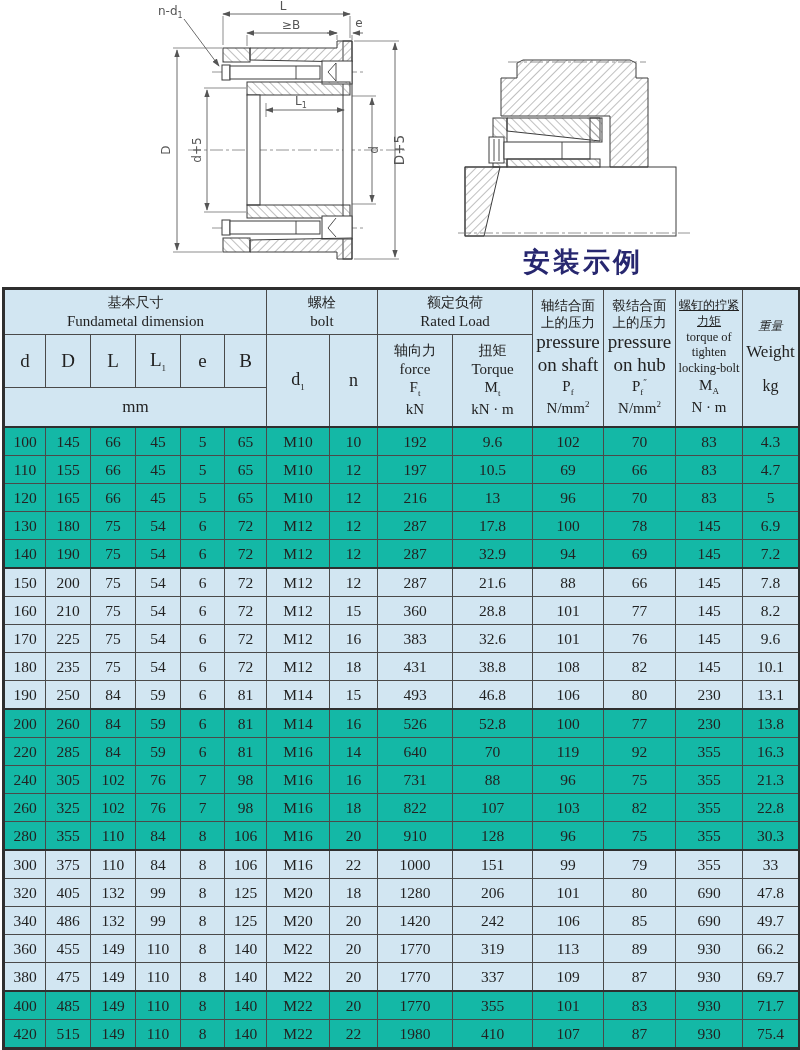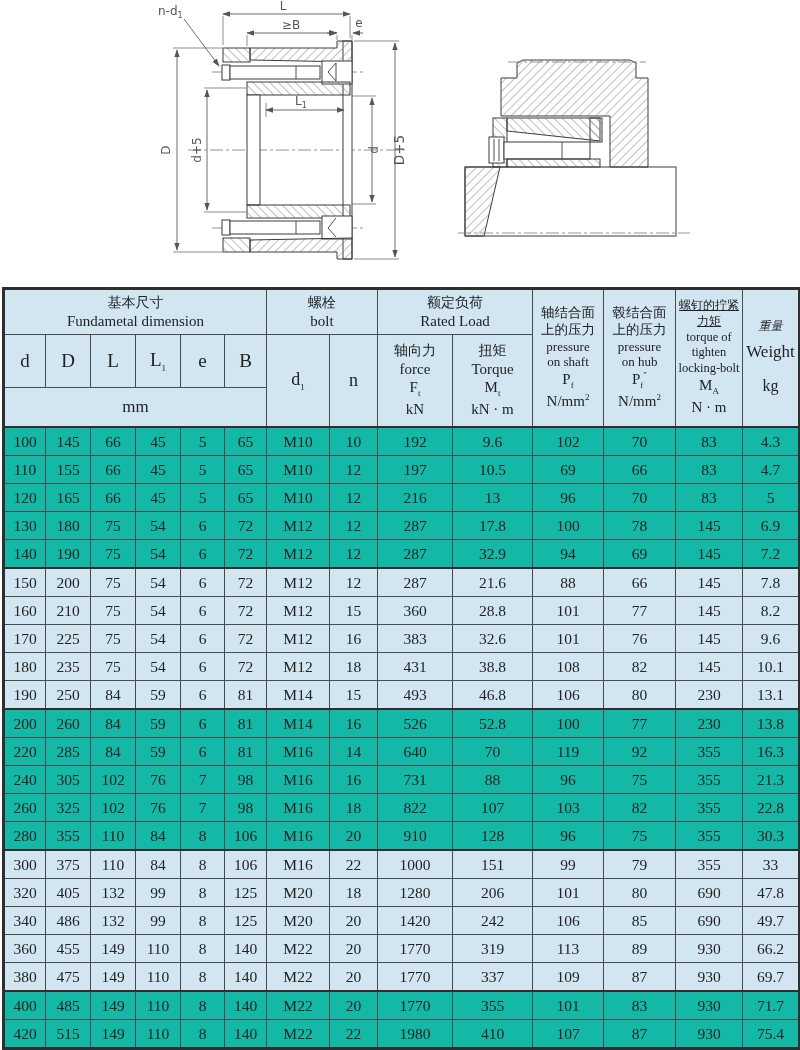--- a/index.html
+++ b/index.html
@@ -33,21 +33,21 @@
   .spec thead{border-bottom:2px solid #2f2f2f;}
   .zh{font-size:14px;line-height:1.25;}
   .en{font-size:15px;line-height:1.2;}
   .en-sm{font-size:12.5px;line-height:1.25;}
   .zh-sm{font-size:12px;line-height:1.3;text-decoration:underline;}
   .sym{font-size:15px;line-height:1.3;}
   .unit{font-size:15px;line-height:1.3;text-align:center;}
   .spec sub{font-size:9px;}
   .spec sup{font-size:9px;}
   .c-press .zh{font-size:13.5px;}
-  .c-press .en{font-size:13px;}
+  .c-press .en{font-size:19px;}
   .c-weight .zh{font-size:12px;margin-bottom:8px;font-style:italic;}
   .c-weight .en{font-size:17px;margin-bottom:14px;}
   .c-weight .unit{font-size:16px;}
   .c-force .zh{margin-bottom:1px;}
   .spec td{height:27px;font-size:15.5px;}
   .spec tbody tr.band-blue td{background:#d2e6f2;}
   .spec tbody tr.group-start td{border-top:2px solid #2f2f2f;}
   
   .spec td{text-align:center;}
 </style>
@@ -162,20 +162,21 @@
         <rect class="hb" x="140" y="103" width="12" height="24"></rect>
         <rect class="wp" x="39" y="122" width="15" height="26"></rect>
         <line class="tl" x1="44" y1="124" x2="44" y2="146"></line>
         <line class="tl" x1="49" y1="124" x2="49" y2="146"></line>
         <rect class="wp" x="54" y="127" width="86" height="17"></rect>
         <line class="tl" x1="112" y1="127" x2="112" y2="144"></line>
         <rect class="hb" x="57" y="144" width="93" height="8"></rect>
       </g>
     </svg>
 
+    <div class="caption">安装示例</div>
   </div>
 
   <table class="spec">
     <colgroup>
       <col style="width:42px">
         <col style="width:45px">
         <col style="width:45px">
       <col style="width:45px">
         <col style="width:44px">
         <col style="width:42px">

